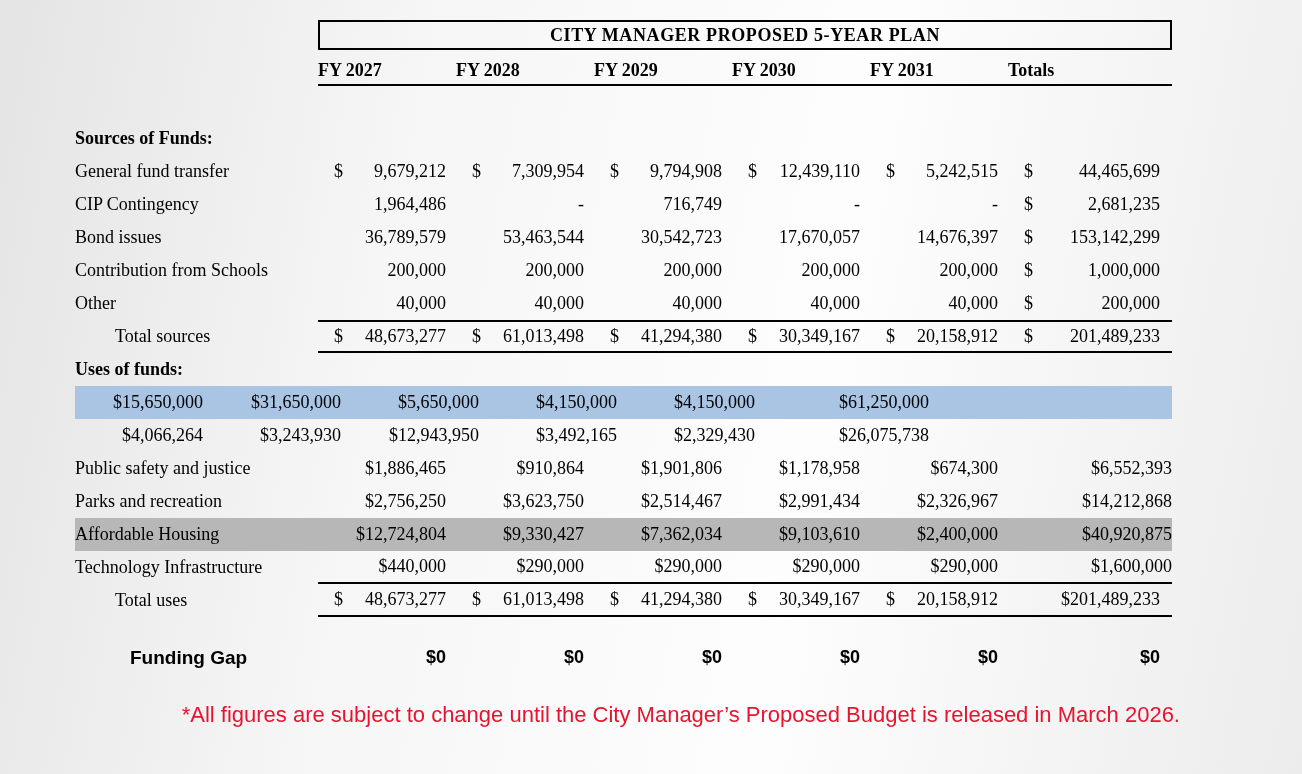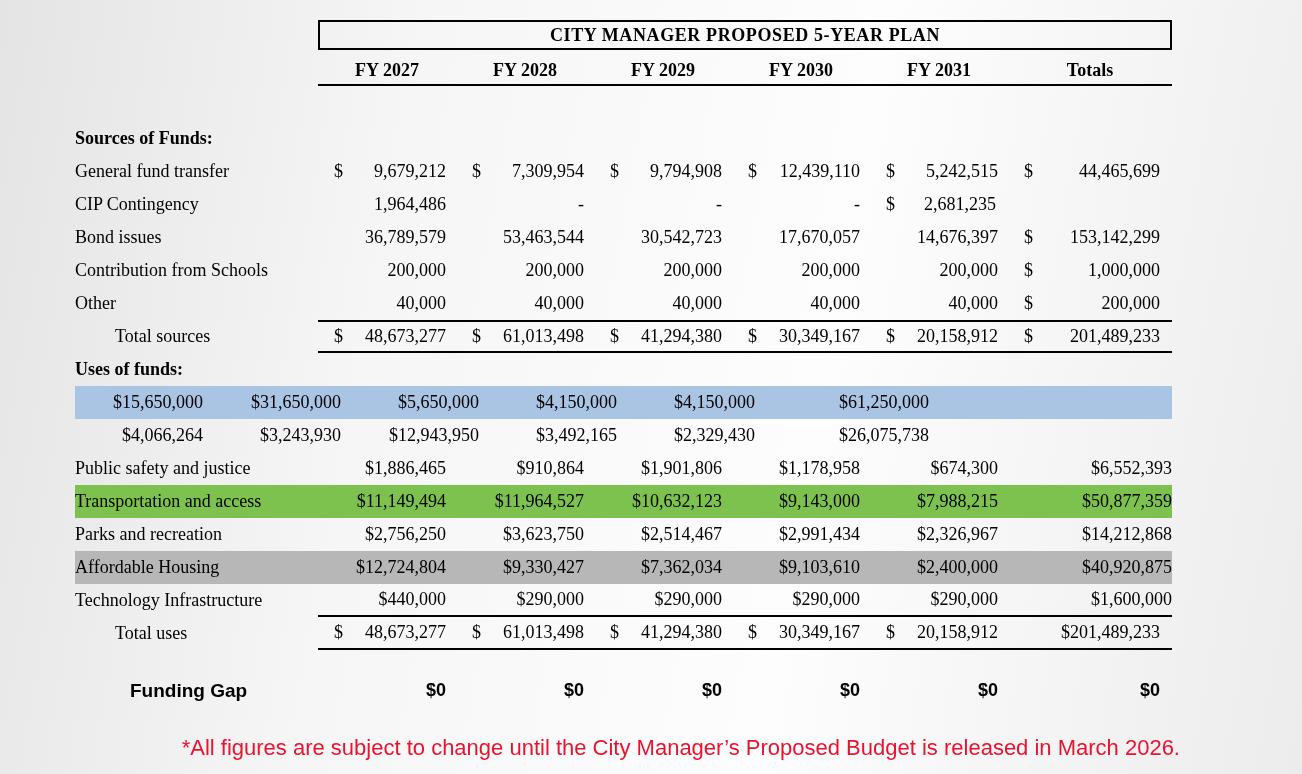--- a/index.html
+++ b/index.html
@@ -22,21 +22,21 @@
   }
   .label.bold { font-weight:bold; }
   .label.indent { padding-left:40px; }
   .nums {
     width:854px; height:100%;
     display:grid; grid-template-columns:138px 138px 138px 138px 138px 164px;
     align-items:center;
   }
   .header-row { margin-top:6px; height:30px; }
   .header-row .nums { border-bottom:2px solid #000; }
-  .hcell { text-align:center; font-weight:bold; font-size:18px; }
+  .hcell { font-weight:bold; font-size:18px; }
   .spacer { height:36px; }
   .cell {
     display:flex; justify-content:space-between; align-items:center;
     font-size:18px; padding:0 10px 0 16px; height:100%;
   }
   .cell.totcol { padding-right:12px; }
   .ucell {
     text-align:right; font-size:18px; padding:0 10px 0 16px;
   }
   .ucell.totcol { padding-right:0; }
@@ -130,20 +130,24 @@
           <div class="cell">
             <span></span>
             <span>1,964,486</span>
           </div>
           <div class="cell">
             <span></span>
             <span>-</span>
           </div>
           <div class="cell">
             <span></span>
+            <span>716,749</span>
+          </div>
+          <div class="cell">
+            <span></span>
             <span>-</span>
           </div>
           <div class="cell">
             <span></span>
             <span>-</span>
           </div>
           <div class="cell totcol">
             <span>$</span>
             <span>2,681,235</span>
           </div>
@@ -305,31 +309,20 @@
         <div class="nums">
           <div class="ucell">$1,886,465</div>
           <div class="ucell">$910,864</div>
           <div class="ucell">$1,901,806</div>
           <div class="ucell">$1,178,958</div>
           <div class="ucell">$674,300</div>
           <div class="ucell totcol">$6,552,393</div>
         </div>
       </div>
 
-      <div class="row" data-hl="green">
-        <div class="label">Transportation and access</div>
-        <div class="nums">
-          <div class="ucell">$11,149,494</div>
-          <div class="ucell">$11,964,527</div>
-          <div class="ucell">$10,632,123</div>
-          <div class="ucell">$9,143,000</div>
-          <div class="ucell">$7,988,215</div>
-          <div class="ucell totcol">$50,877,359</div>
-        </div>
-      </div>
 
       <div class="row">
         <div class="label">Parks and recreation</div>
         <div class="nums">
           <div class="ucell">$2,756,250</div>
           <div class="ucell">$3,623,750</div>
           <div class="ucell">$2,514,467</div>
           <div class="ucell">$2,991,434</div>
           <div class="ucell">$2,326,967</div>
           <div class="ucell totcol">$14,212,868</div>

